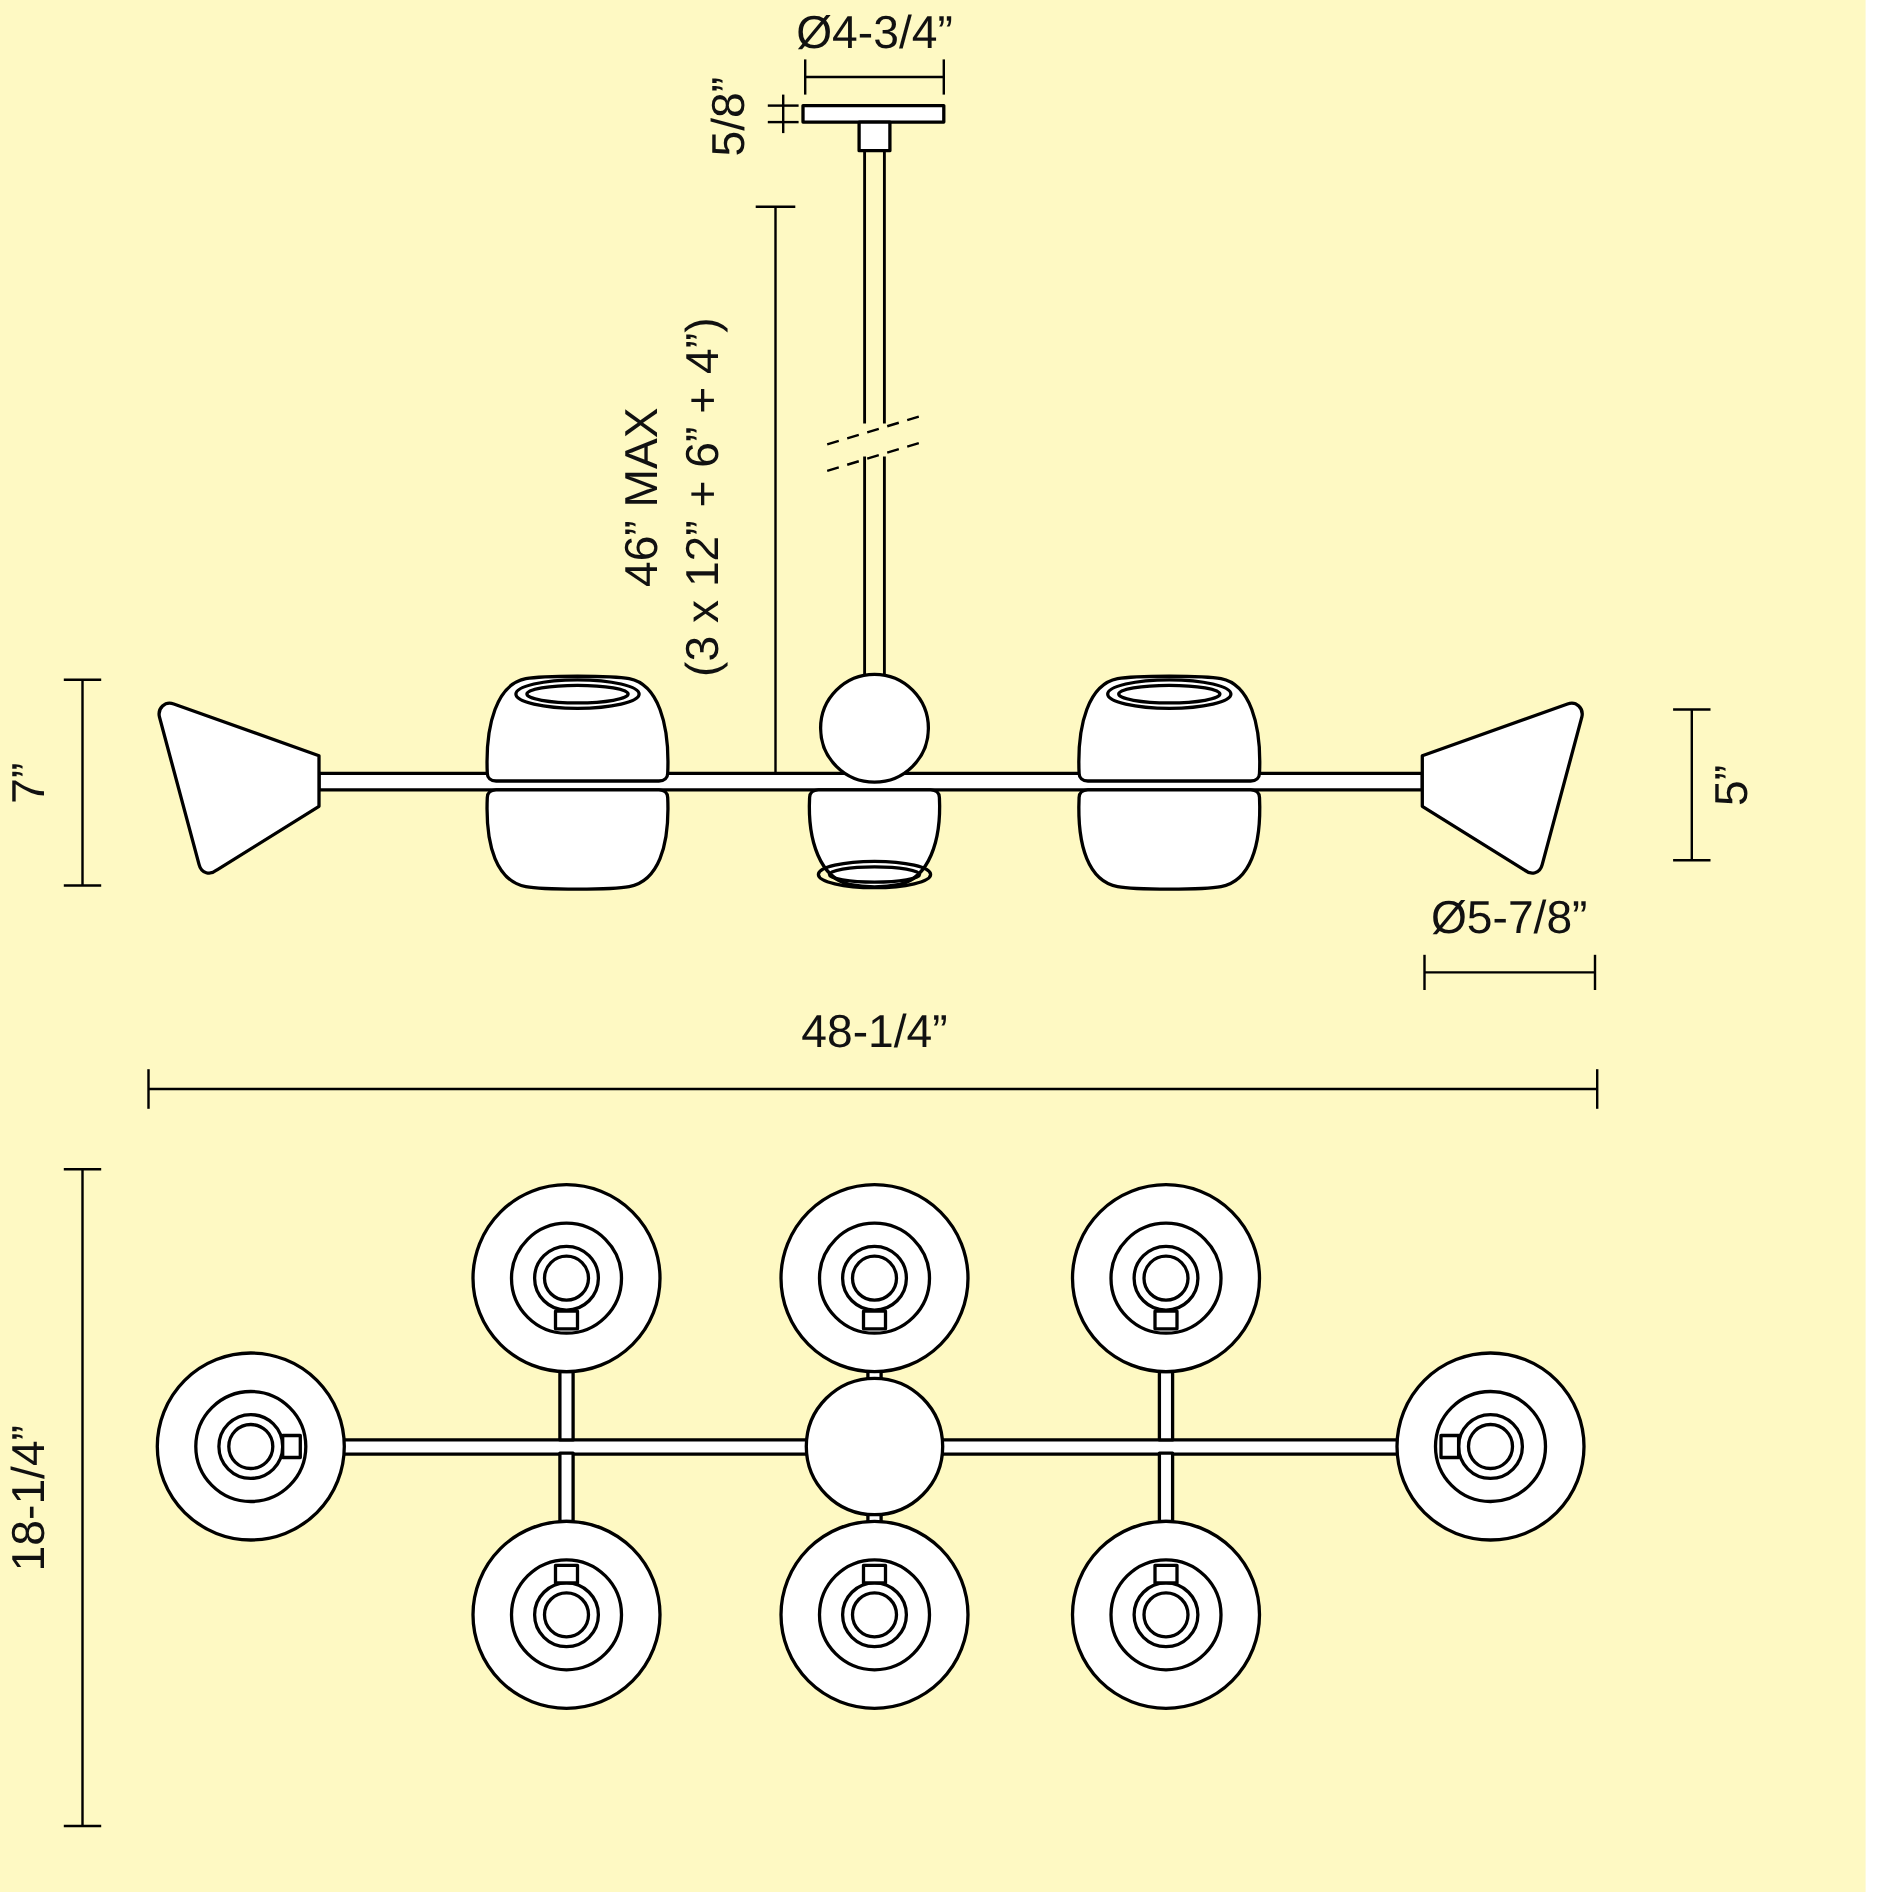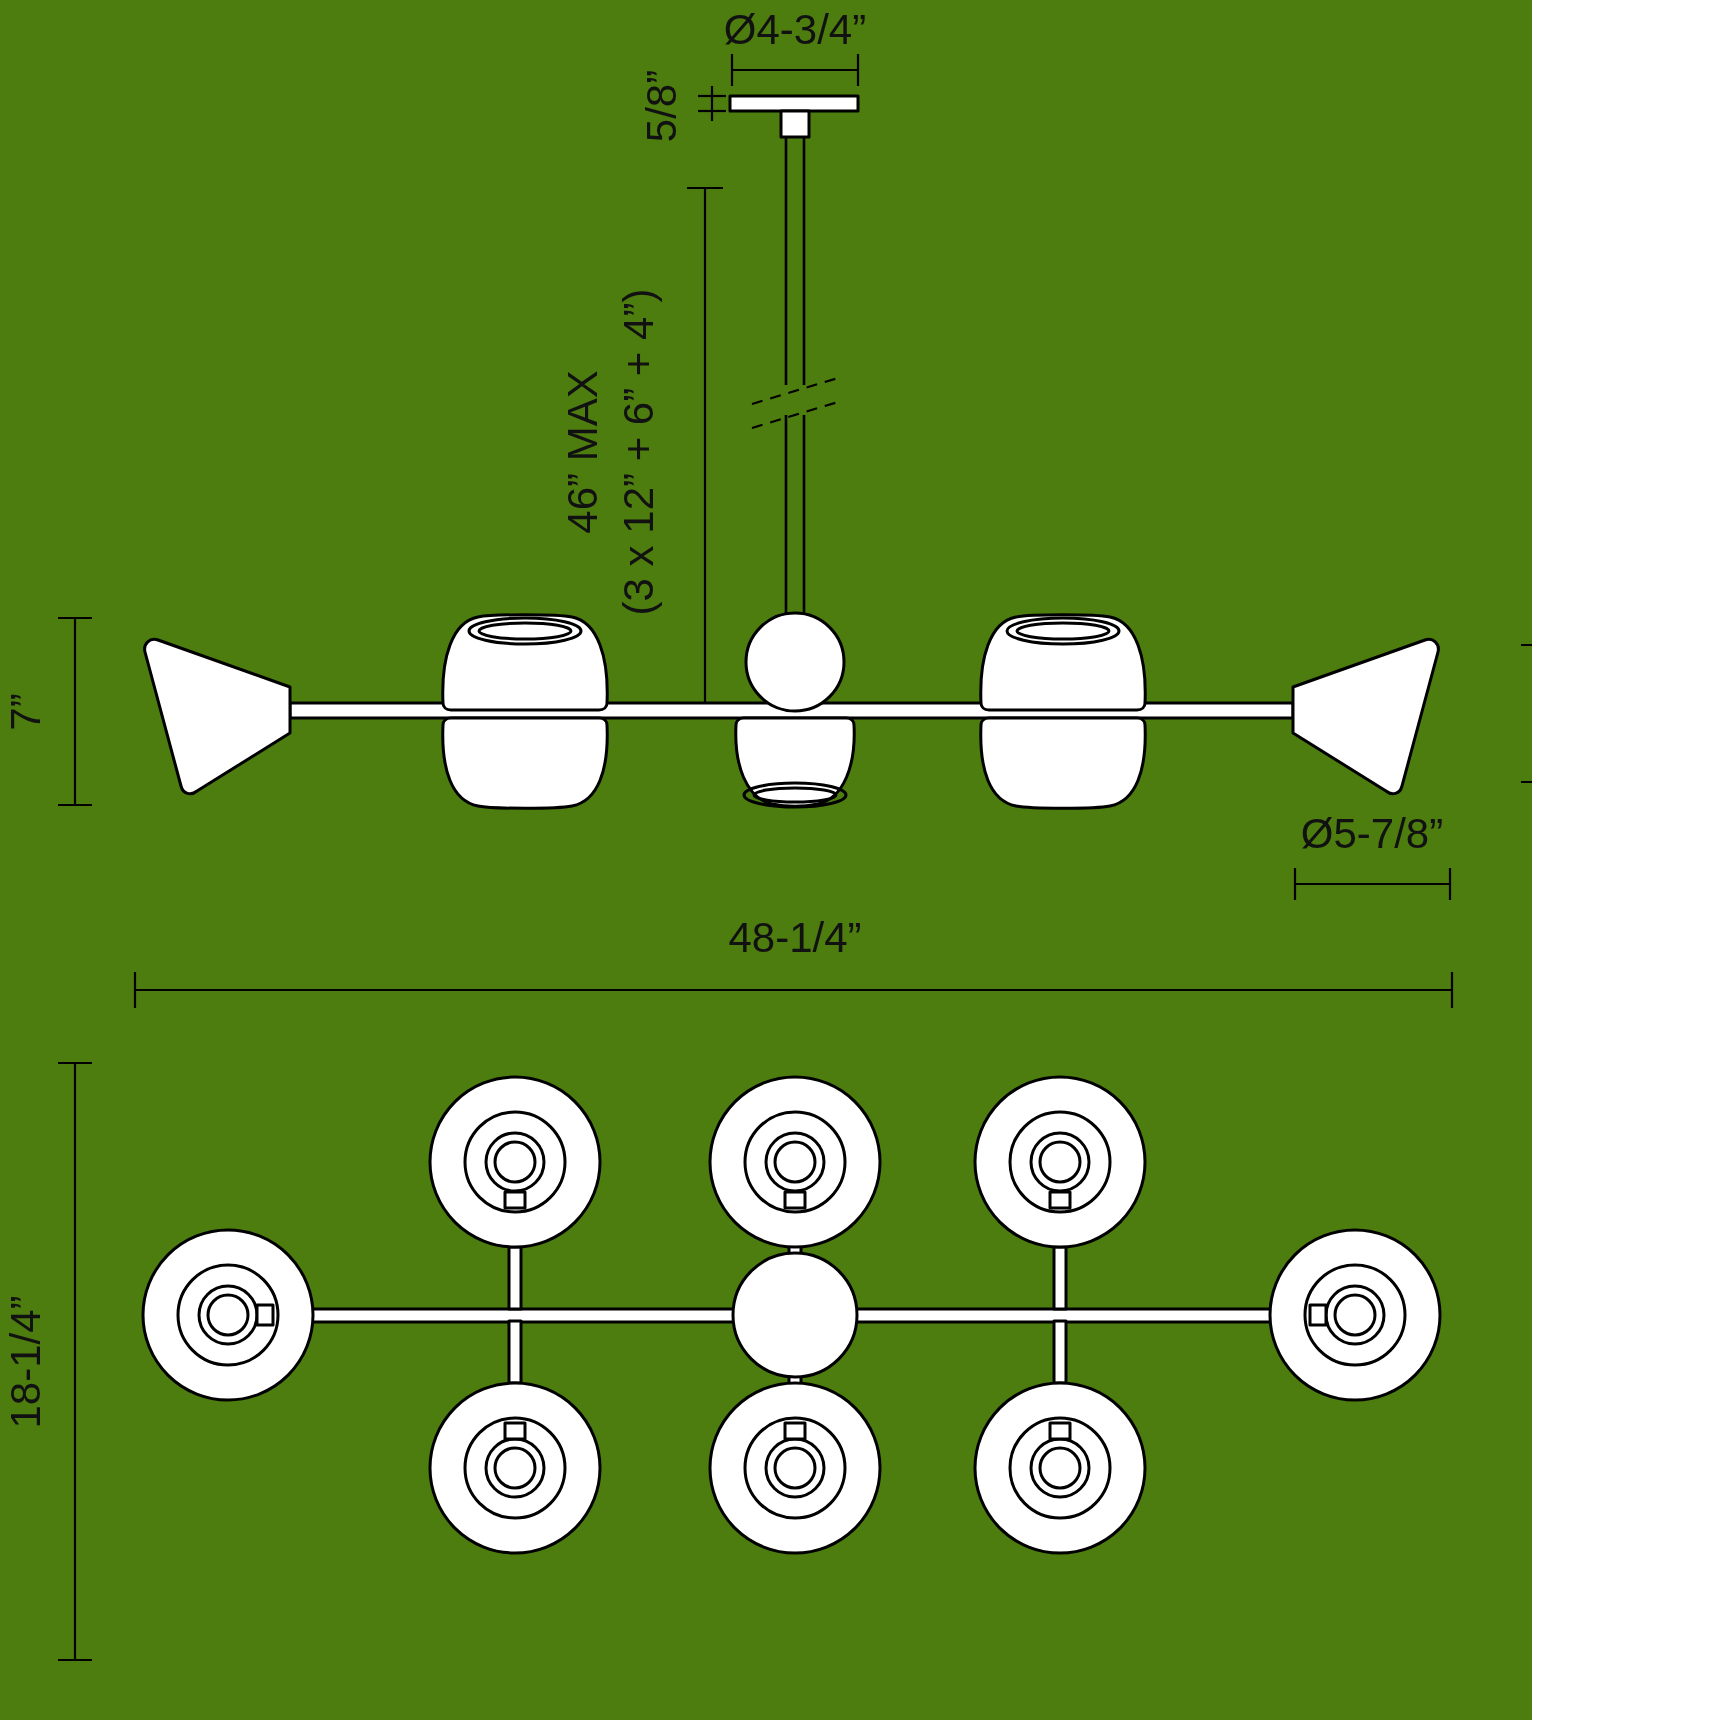--- a/index.html
+++ b/index.html
@@ -1,17 +1,17 @@
 <!DOCTYPE html>
 <html><head>
 <meta charset="utf-8">
 <title>Chandelier Dimension Diagram</title>
 <style>
   html,body{margin:0;padding:0;background:#fff;}
-  .page{width:1532px;height:1720px;background:#4d7c0f;position:relative;overflow:hidden;}
+  .page{width:1696px;height:1720px;background:#fef9c3;position:relative;overflow:hidden;}
   svg{display:block;}
   .outline{stroke:#000;stroke-width:3;fill:#fff;stroke-linejoin:round;}
   .outline-nf{stroke:#000;stroke-width:3;fill:none;}
   .dim{stroke:#000;stroke-width:2.2;fill:none;}
   .rod{stroke:#000;stroke-width:2.6;fill:none;}
   .brk{stroke:#000;stroke-width:2.2;fill:none;stroke-dasharray:11 8;}
   text{font-family:"Liberation Sans","DejaVu Sans",sans-serif;font-size:42px;fill:#111;}
   .mid{text-anchor:middle;}
 </style>
 </head>

